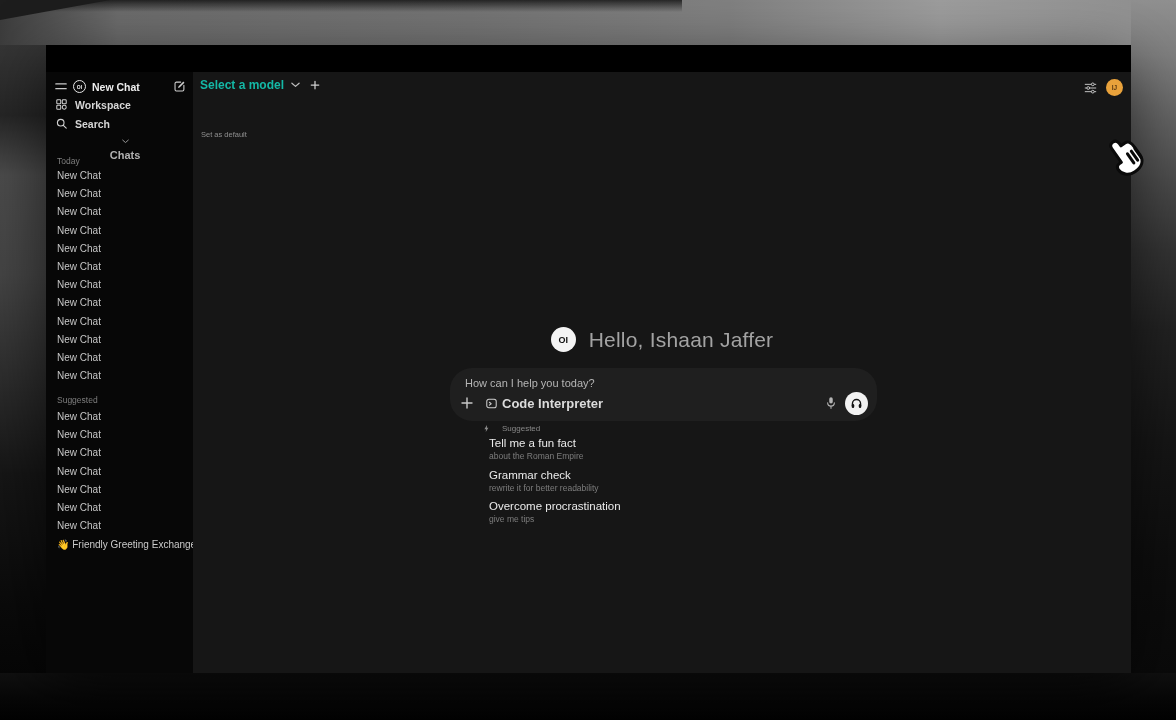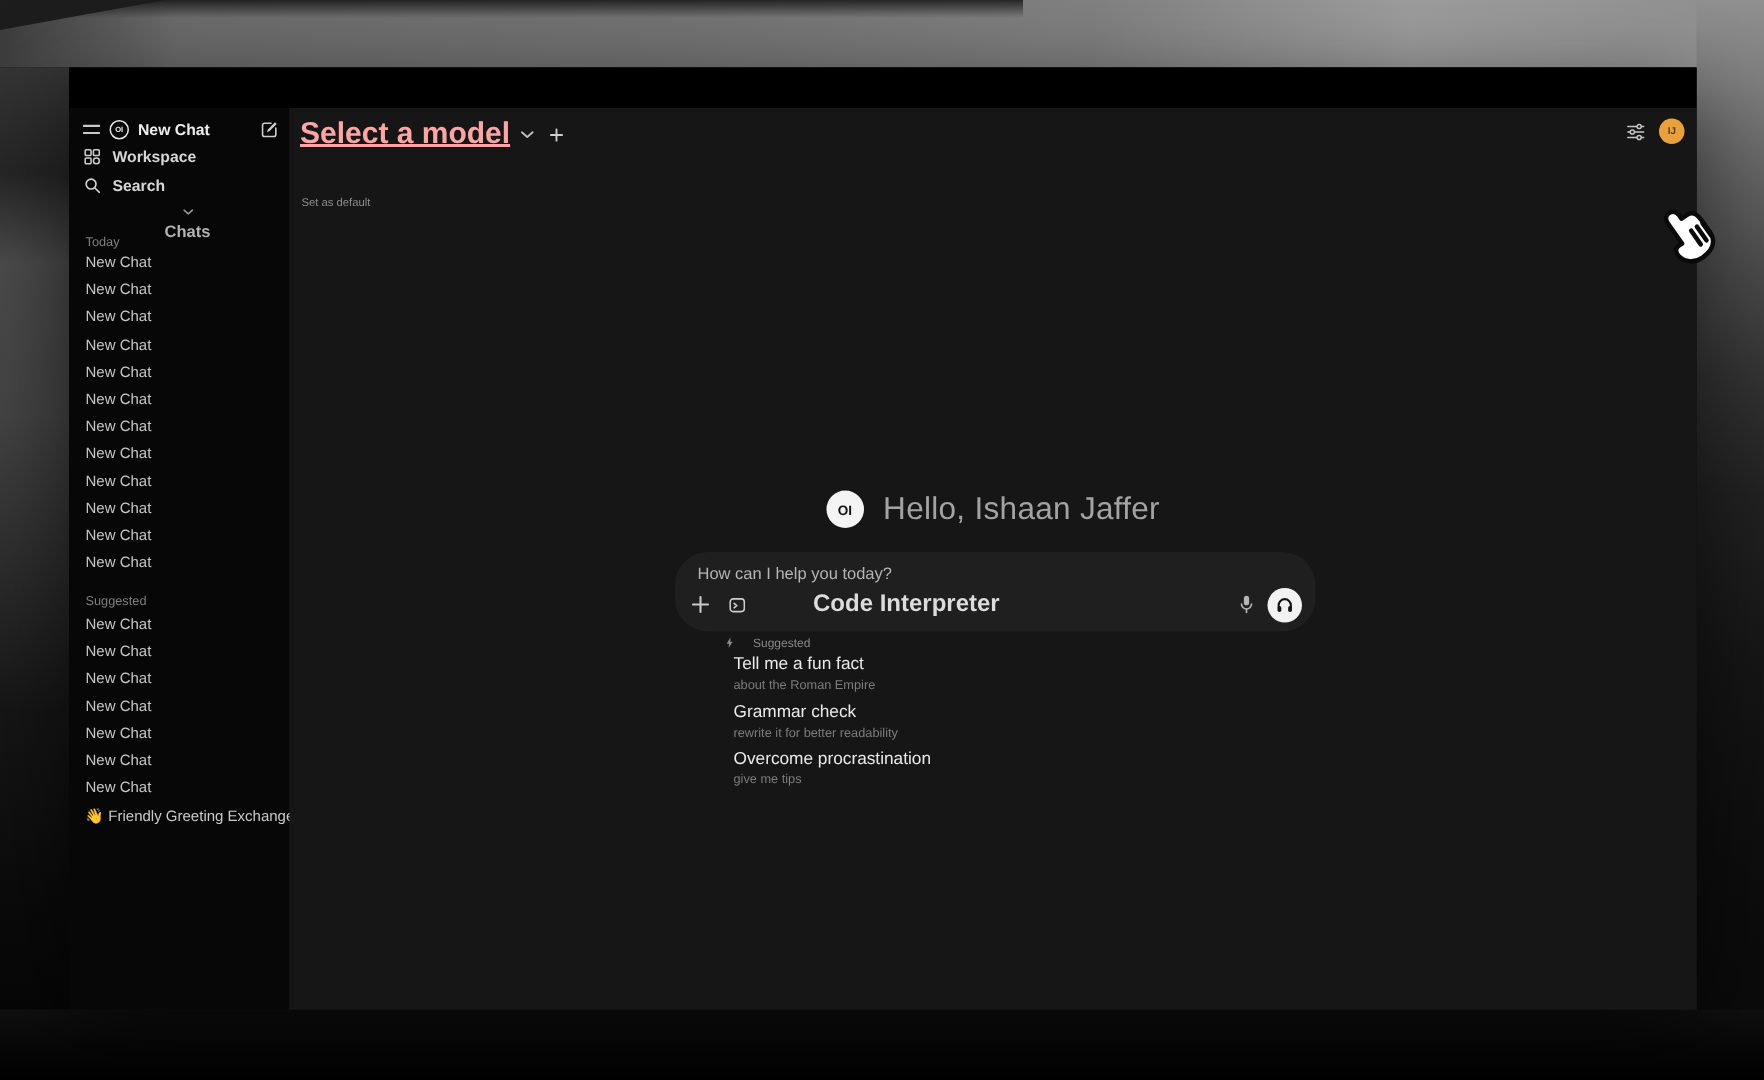--- a/index.html
+++ b/index.html
@@ -48,42 +48,42 @@
   .list-today { top:95px; }
   .list-yesterday { top:336px; }
   .chat-item { height:18.2px; line-height:18.2px; padding-left:11px; font-size:10px;
     color:#c6c6c6; white-space:nowrap; overflow:hidden; cursor:pointer; }
   .named-chat { position:absolute; top:464px; left:0; right:0; height:18.2px; line-height:18.2px;
     padding-left:11px; font-size:10px; color:#cacaca; white-space:nowrap; cursor:pointer; }
 
   
   .main { position:relative; flex:1; background:#161616; }
   .model-row { position:absolute; left:7px; top:6px; display:flex; align-items:center; gap:7px; }
-  .model-label { font-size:20px; font-weight:bold; color:#fca5a5; cursor:pointer;text-decoration:underline; }
+  .model-label { font-size:12px; font-weight:bold; color:#14b8a6; cursor:pointer; }
   .set-default { position:absolute; left:8px; top:24px; font-size:7.5px; color:#8f8f8f; cursor:pointer;margin-top:34px; }
   .top-right { position:absolute; right:8px; top:7px; display:flex; align-items:center; gap:9px; }
   .avatar { width:17px; height:17px; border-radius:50%; background:#e9a23b; color:rgba(40,20,0,.75);
     font-size:6.5px; font-weight:bold; display:flex; align-items:center; justify-content:center; cursor:pointer; }
 
   .greeting { position:absolute; left:0; right:0; top:255px; display:flex; align-items:center;
     justify-content:center; gap:13px; }
   .logo-lg { width:25px; height:25px; border-radius:50%; background:#f4f4f4; color:#111;
     font-size:9px; font-weight:bold; display:flex; align-items:center; justify-content:center; flex:none; }
   .greeting-text { font-size:21px; font-weight:500; color:#a3a3a3; letter-spacing:.2px; }
 
   .input-card { position:absolute; left:257px; top:296px; width:427px; height:53px;
     background:#1f1f1f; border-radius:22px; }
   .msg-input { position:absolute; left:15px; right:15px; top:7px; height:16px; border:none;
     background:transparent; outline:none; font-family:"Liberation Sans",sans-serif;
     font-size:11px; color:#e5e5e5; }
   .msg-input::placeholder { color:#b5b5b5; opacity:1; }
   .card-bottom { position:absolute; left:11px; right:9px; bottom:6px; height:24px;
     display:flex; align-items:center; }
   .ci-chip { display:flex; align-items:center; gap:5px; margin-left:13px; cursor:pointer; }
-  .ci-label { font-size:16px; font-weight:600; color:#dcdcdc;margin-left:40px; }
+  .ci-label { font-size:13px; font-weight:600; color:#dcdcdc; }
   .card-spacer { flex:1; }
   .icon-btn { display:flex; align-items:center; justify-content:center; cursor:pointer; }
   .call-btn { width:23px; height:23px; border-radius:50%; background:#f2f2f2; margin-left:9px;
     display:flex; align-items:center; justify-content:center; cursor:pointer; }
 
   .suggested-row { position:absolute; left:290px; top:352px; display:flex; align-items:center;
     gap:12px; font-size:8px; color:#8a8a8a; }
   .suggestions { position:absolute; left:296px; top:365px; display:flex; flex-direction:column; }
   .sug-block { margin-bottom:7.5px; cursor:pointer; }
   .sug-title { font-size:11.5px; font-weight:500; color:#eaeaea; }

